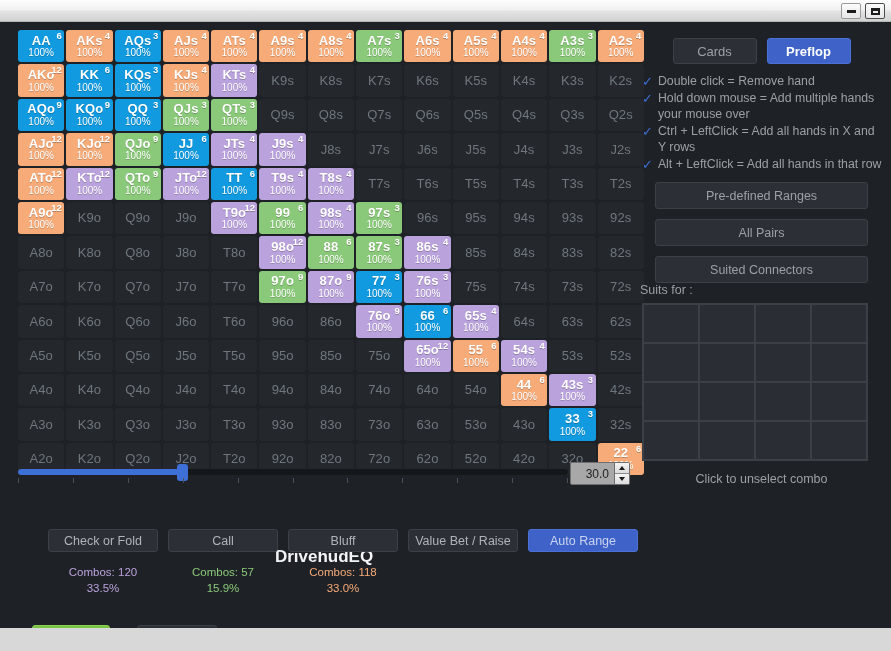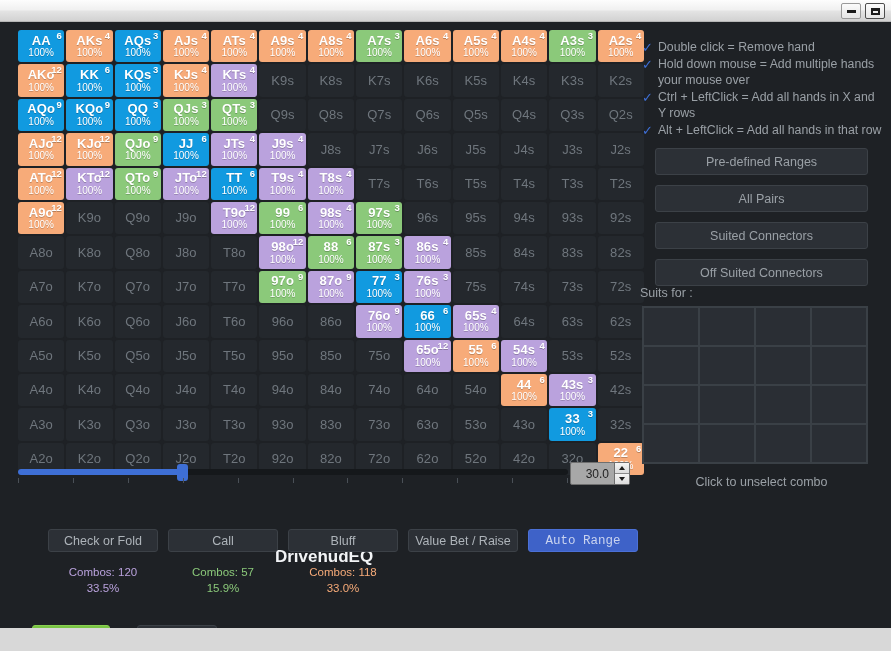--- a/index.html
+++ b/index.html
@@ -110,21 +110,21 @@
 
   
   .actions { position: absolute; left: 48px; top: 507px; display: flex; gap: 10px; }
   .act { width: 110px; }
   .act .btn {
     height: 23px; width: 100%; border-radius: 3px;
     background: #2c3036; border: 1px solid #3c4147;
     color: #aeb4ba; font-size: 12.5px;
     display: flex; align-items: center; justify-content: center;
   }
-  .act.primary .btn { background: #3e62c8; border-color: #4b70d6; color: #c9d3ef; font-family: Liberation Mono, monospace; }
+  .act.primary .btn { background: #3e62c8; border-color: #4b70d6; color: #c9d3ef; }
   .act .stat { text-align: center; margin-top: 13px; font-size: 11.5px; line-height: 1.35; }
 
   
   .savebar { position: absolute; left: 32px; top: 603px; display: flex; gap: 27px; }
   .btn-save {
     width: 78px; height: 28px; border-radius: 3px;
     background: #79c444; border: 1px solid #8ad052;
     color: #ffffff; font-size: 13px;
     display: flex; align-items: center; justify-content: center;
   }
@@ -873,20 +873,24 @@
           <div class="btn">Auto Range</div>
         </div>
       </div>
 
     <div class="savebar">
       <div class="btn-save">Save</div>
       <div class="btn-reset">Reset</div>
     </div>
 
     <div class="panel">
+      <div class="mode-row" id="modes">
+          <div class="mode">Cards</div>
+          <div class="mode sel">Preflop</div>
+        </div>
       <div class="tips" id="tips">
           <div class="tip">
             <span class="ck">✓</span>
             <span class="tx">Double click = Remove hand</span>
           </div>
           <div class="tip">
             <span class="ck">✓</span>
             <span class="tx">Hold down mouse = Add multiple hands your mouse over</span>
           </div>
           <div class="tip">
@@ -895,21 +899,20 @@
           </div>
           <div class="tip">
             <span class="ck">✓</span>
             <span class="tx">Alt + LeftClick = Add all hands in that row</span>
           </div>
         </div>
       <div class="range-btns" id="rangebtns">
           <div class="rbtn">Pre-defined Ranges</div>
           <div class="rbtn">All Pairs</div>
           <div class="rbtn">Suited Connectors</div>
-          <div class="rbtn">Off Suited Connectors</div>
         </div>
       <div class="suits-label">Suits for :</div>
       <div class="suitgrid" id="suitgrid">
           <div class="suitcell"></div>
           <div class="suitcell"></div>
           <div class="suitcell"></div>
           <div class="suitcell"></div>
           <div class="suitcell"></div>
           <div class="suitcell"></div>
           <div class="suitcell"></div>

